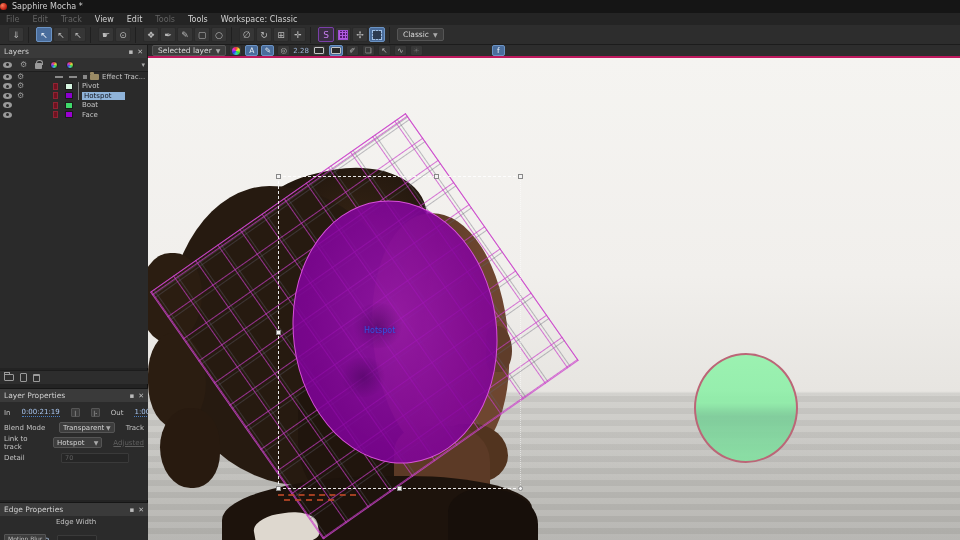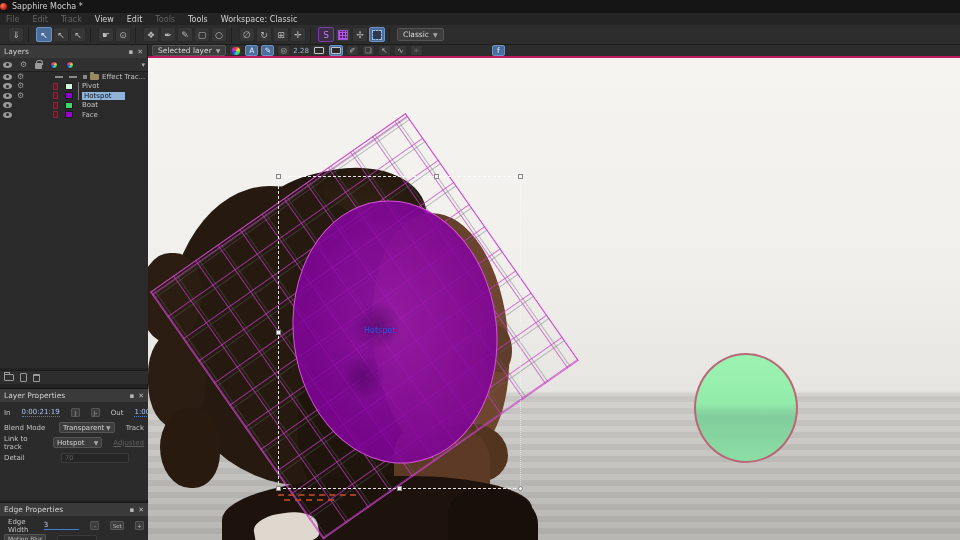--- a/index.html
+++ b/index.html
@@ -336,21 +336,21 @@
     </div>
 
     <div class="panel" style="top:444px; height:38px;">
       <div class="phead">
         <span>Edge Properties</span>
         <span class="panel-header-btns">
           <span>▪</span>
           <span>✕</span>
         </span>
       </div>
-      <div class="prow" style="margin-top:2px;">
+      <div class="prow" style="margin-top:2px;flex-direction:column;">
         <span style="margin-left:4px;">Edge Width</span>
         <span class="ew-val">3</span>
         <span class="sbtn">-</span>
         <span class="sbtn" style="padding:0 3px;">Set</span>
         <span class="sbtn">+</span>
       </div>
       <div class="prow" style="height:10px;">
         <span class="sbtn" style="height:8px; font-size:6px; padding:0 3px;">Motion Blur</span>
         <span class="pfield" style="width:40px; height:7px;"></span>
       </div>

